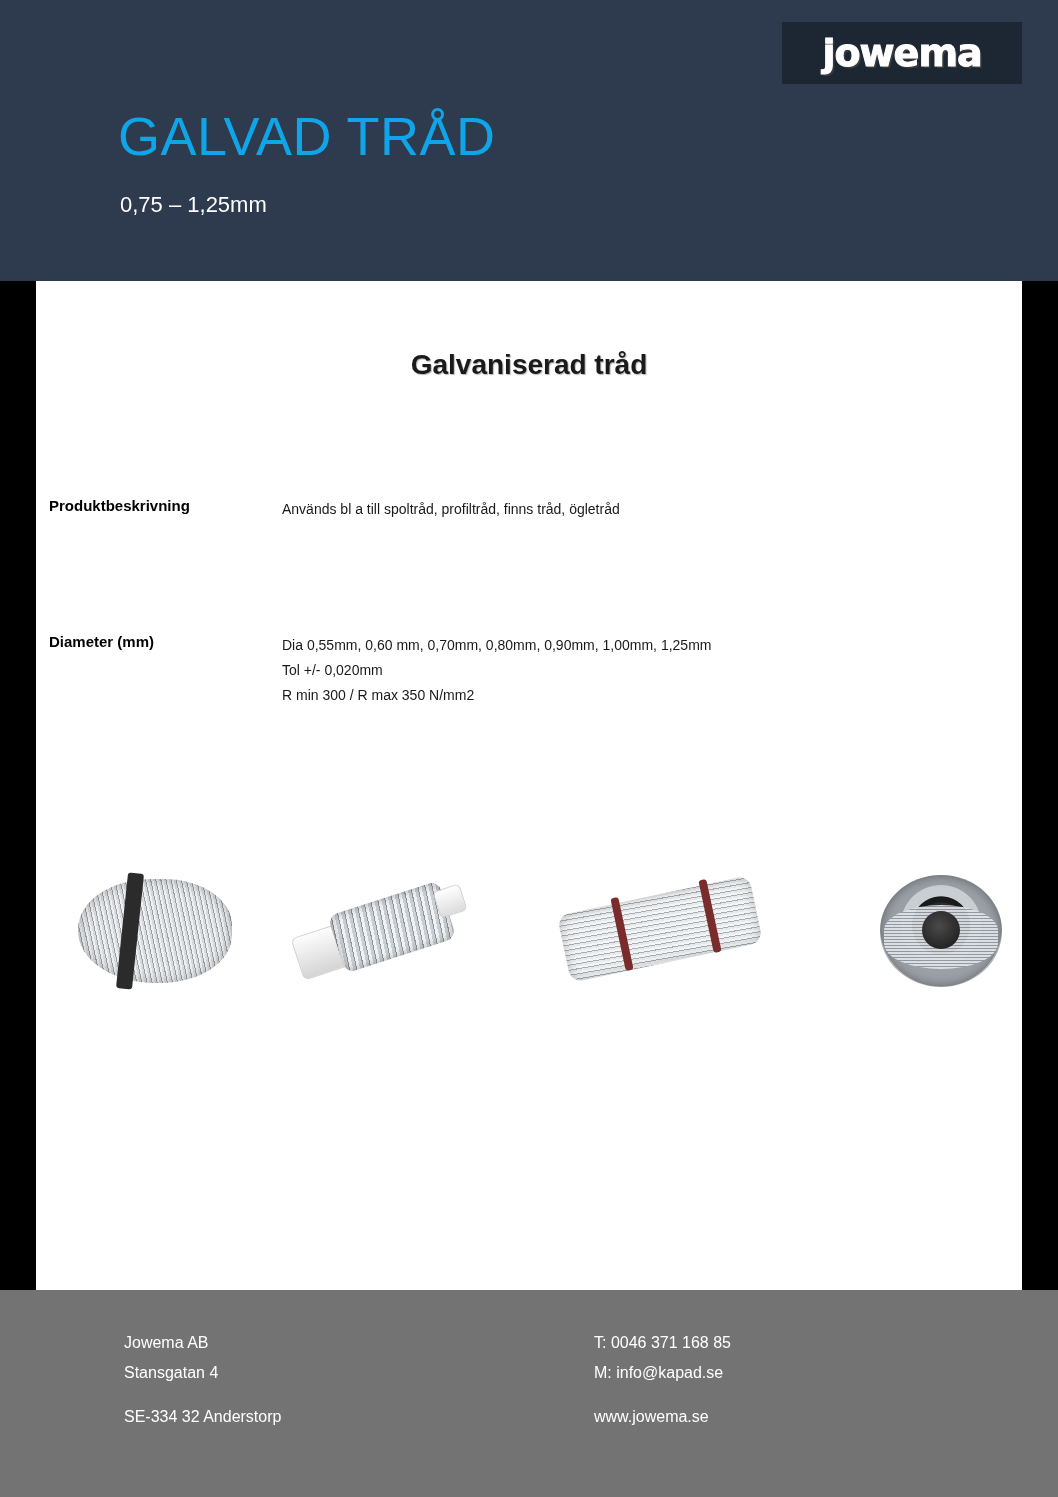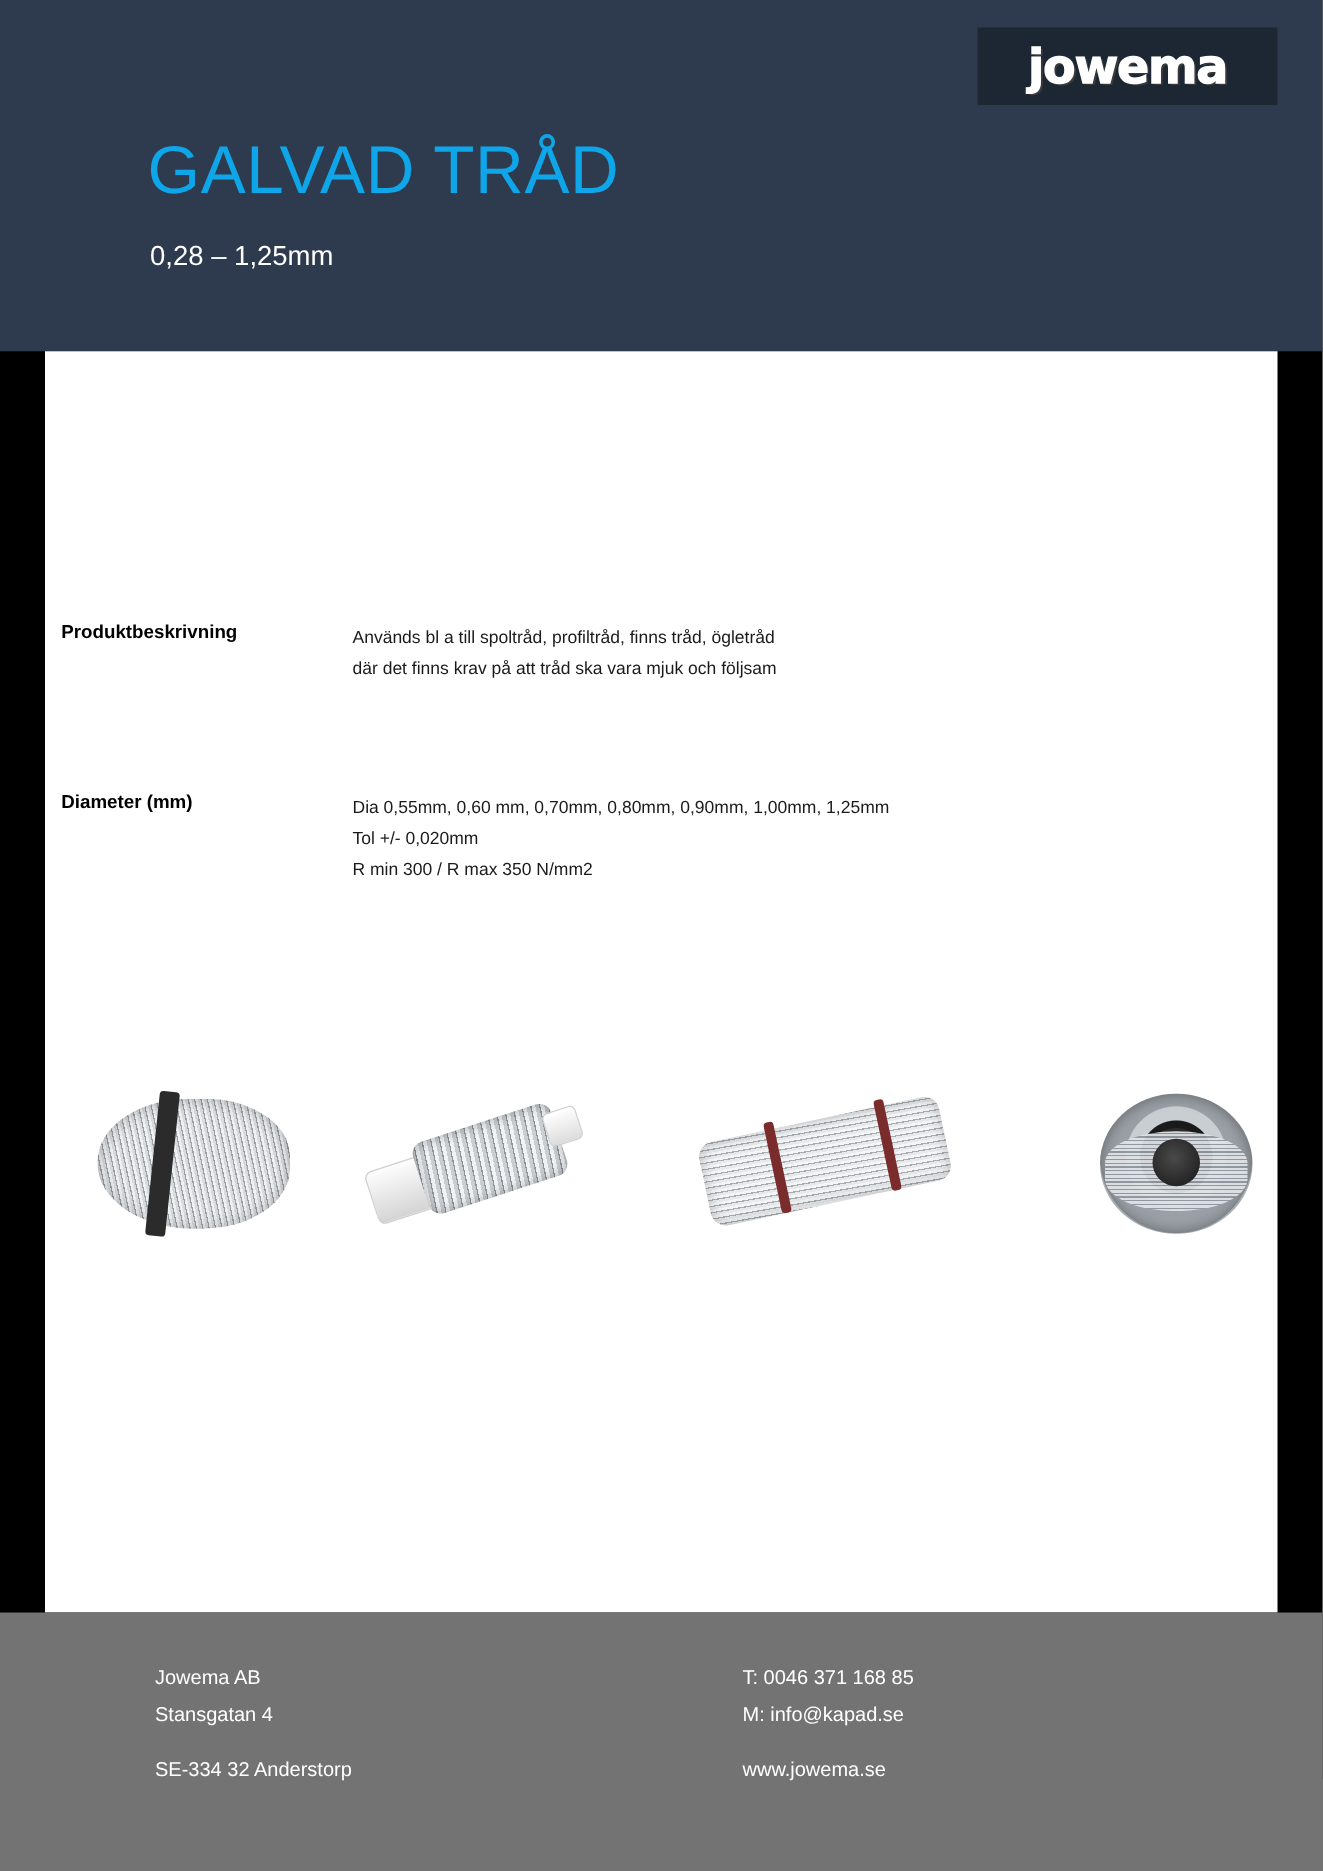--- a/index.html
+++ b/index.html
@@ -264,29 +264,29 @@
 </head>
 <body>
 
 <div class="page">
 
   <div class="header">
     <div class="logo">
       <span class="logo-text">jowema</span>
     </div>
     <div class="doc-title">GALVAD TRÅD</div>
-    <div class="doc-subtitle">0,28 – 1,25mm</div>
+    <div class="doc-subtitle">0,75 – 1,25mm</div>
   </div>
 
   <div class="sheet">
+    <div class="sheet-title">Galvaniserad tråd</div>
 
     <div class="row-label lbl-desc">Produktbeskrivning</div>
     <div class="row-body body-desc">
       <div>Används bl a till spoltråd, profiltråd, finns tråd, ögletråd</div>
-      <div> där det finns krav på att tråd ska vara mjuk och följsam</div>
     </div>
 
     <div class="row-label lbl-dia">Diameter (mm)</div>
     <div class="row-body body-dia">
       <div>Dia 0,55mm, 0,60 mm, 0,70mm, 0,80mm, 0,90mm, 1,00mm, 1,25mm</div>
       <div>Tol +/- 0,020mm</div>
       <div>R min 300 / R max 350 N/mm2</div>
     </div>
 
     <div class="images">

